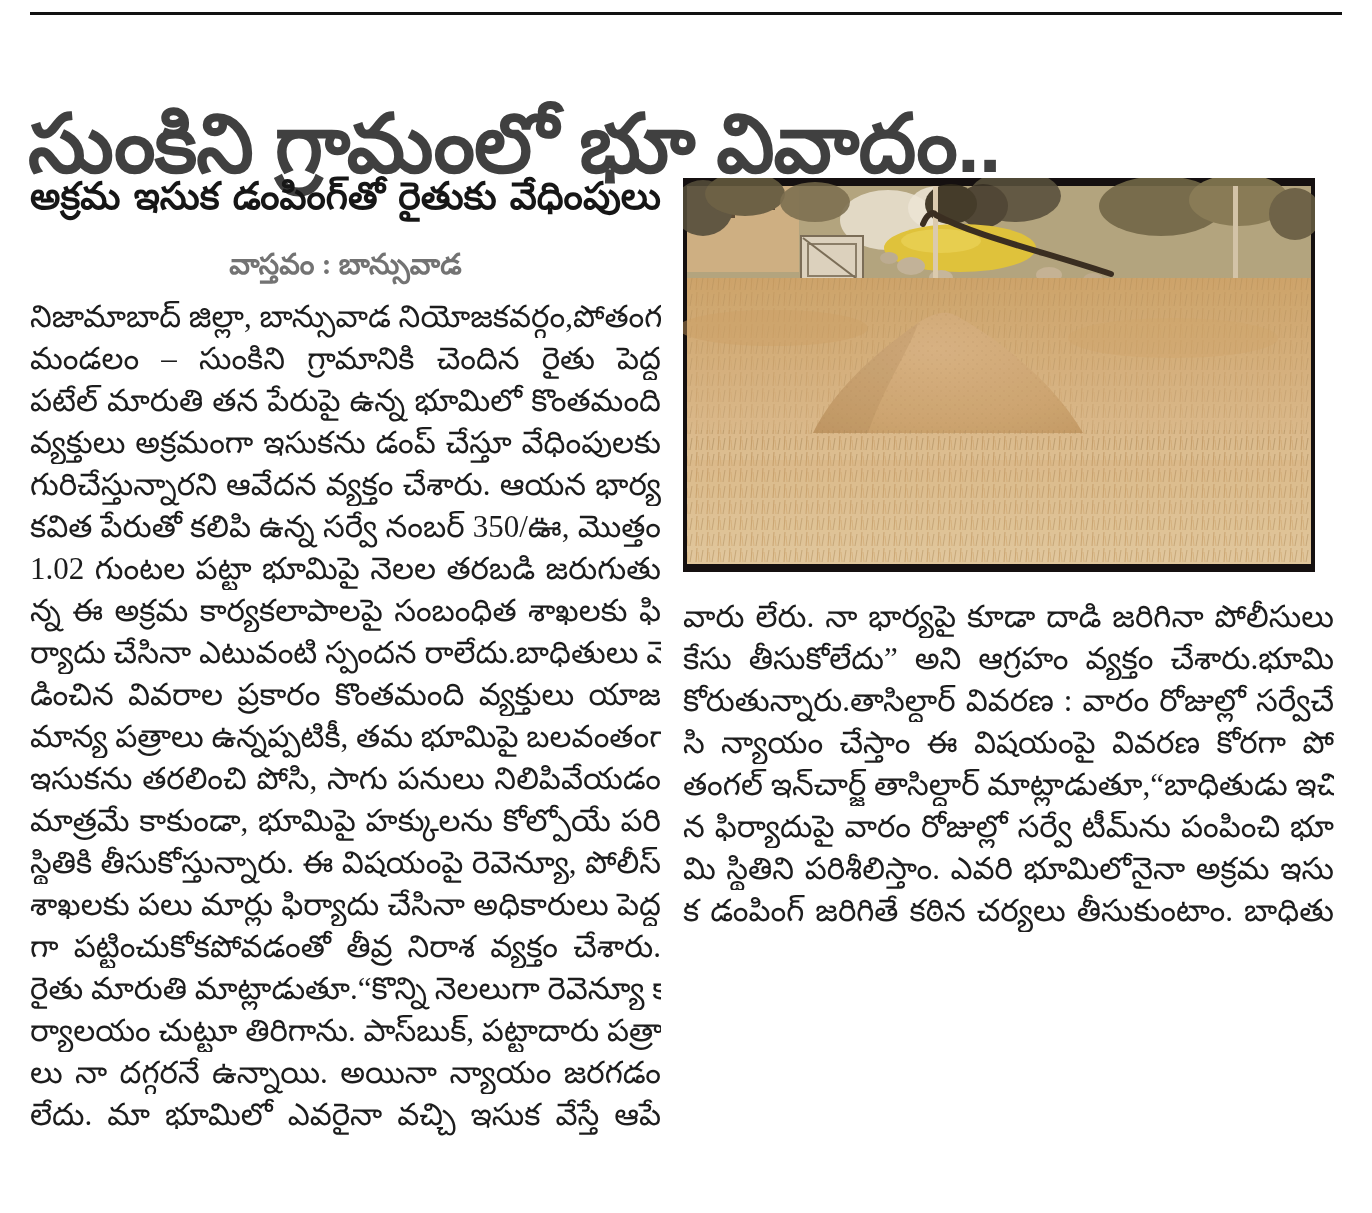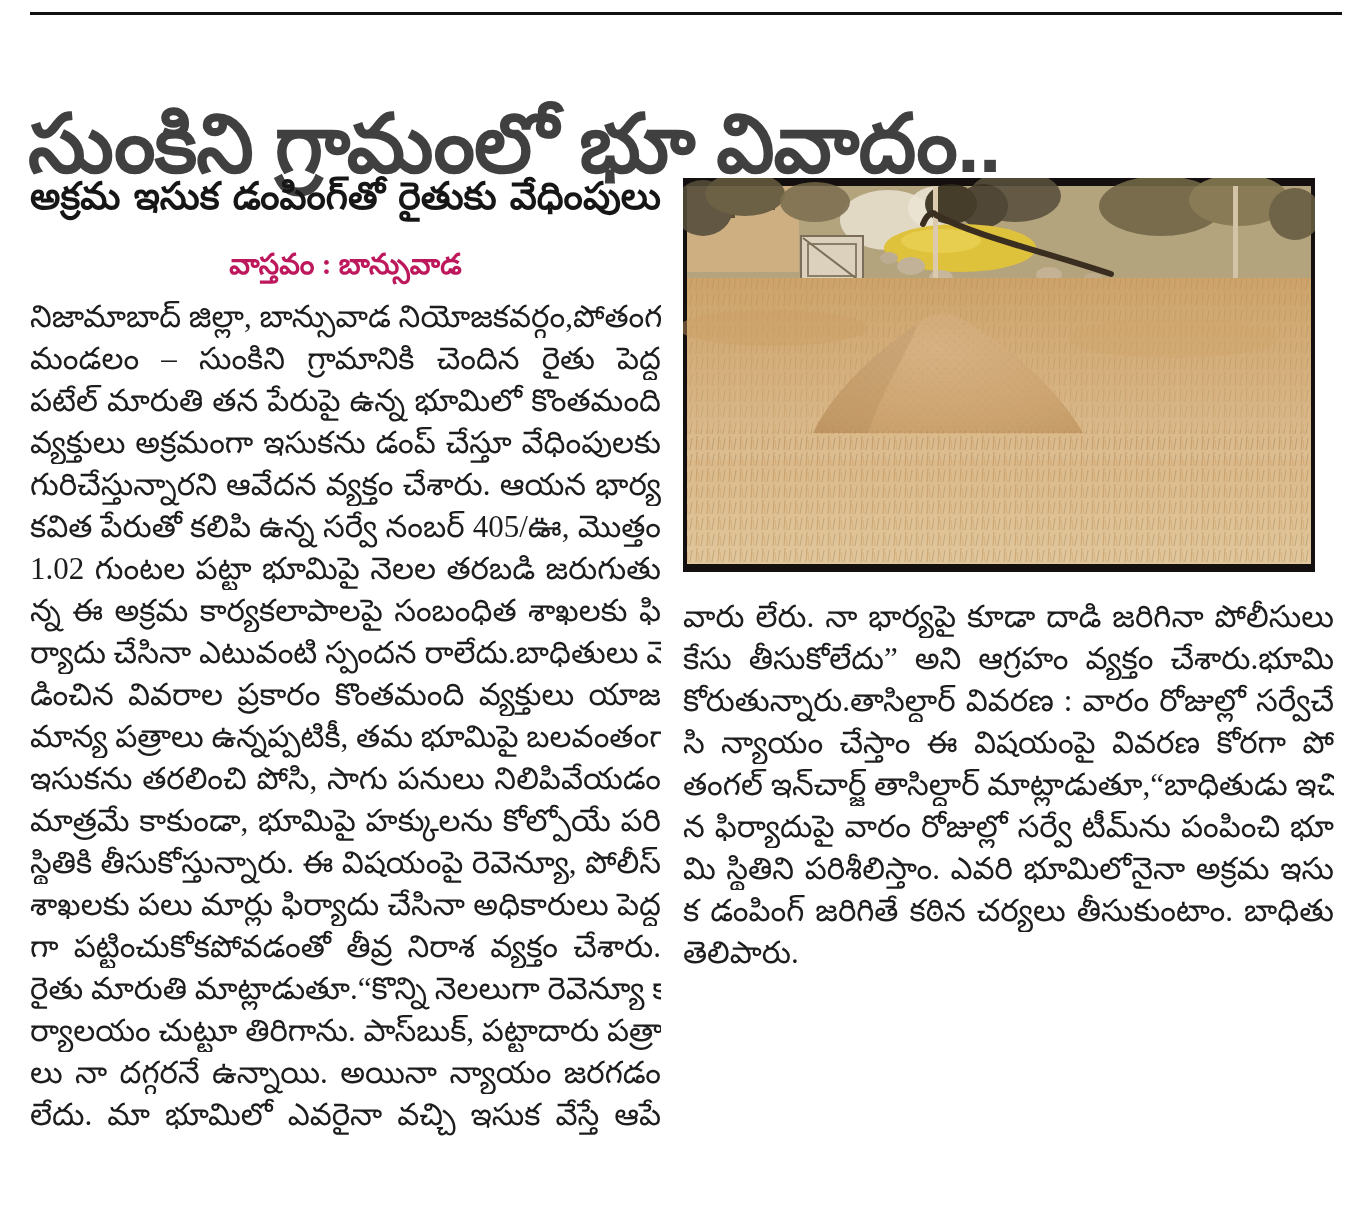--- a/index.html
+++ b/index.html
@@ -55,21 +55,21 @@
     line-height: 56px;
     color: #161616;
     white-space: nowrap;
   }
   .byline {
     margin-top: 22px;
     text-align: center;
     font-size: 29px;
     font-weight: 600;
     line-height: 36px;
-    color: #be185d;
+    color: #737373;
   }
   .bodytext {
     margin-top: 14px;
     font-size: 31px;
     color: #1d1d1d;
   }
   .t-line {
     height: 42px;
     line-height: 42px;
     white-space: nowrap;
@@ -97,21 +97,21 @@
 
 <div class="col-left">
   <h2 class="subheading" style="margin:0;">అక్రమ ఇసుక డంపింగ్‌తో రైతుకు వేధింపులు</h2>
   <div class="byline">వాస్తవం : బాన్సువాడ</div>
   <div class="bodytext">
       <div class="t-line">నిజామాబాద్ జిల్లా, బాన్సువాడ నియోజకవర్గం,పోతంగల్</div>
       <div class="t-line">మండలం – సుంకిని గ్రామానికి చెందిన రైతు పెద్ద</div>
       <div class="t-line">పటేల్ మారుతి తన పేరుపై ఉన్న భూమిలో కొంతమంది</div>
       <div class="t-line">వ్యక్తులు అక్రమంగా ఇసుకను డంప్ చేస్తూ వేధింపులకు</div>
       <div class="t-line">గురిచేస్తున్నారని ఆవేదన వ్యక్తం చేశారు. ఆయన భార్య</div>
-      <div class="t-line">కవిత పేరుతో కలిపి ఉన్న సర్వే నంబర్ 405/ఊ, మొత్తం</div>
+      <div class="t-line">కవిత పేరుతో కలిపి ఉన్న సర్వే నంబర్ 350/ఊ, మొత్తం</div>
       <div class="t-line">1.02 గుంటల పట్టా భూమిపై నెలల తరబడి జరుగుతు</div>
       <div class="t-line">న్న ఈ అక్రమ కార్యకలాపాలపై సంబంధిత శాఖలకు ఫి</div>
       <div class="t-line">ర్యాదు చేసినా ఎటువంటి స్పందన రాలేదు.బాధితులు వెల్ల</div>
       <div class="t-line">డించిన వివరాల ప్రకారం కొంతమంది వ్యక్తులు యాజ</div>
       <div class="t-line">మాన్య పత్రాలు ఉన్నప్పటికీ, తమ భూమిపై బలవంతంగా</div>
       <div class="t-line">ఇసుకను తరలించి పోసి, సాగు పనులు నిలిపివేయడం</div>
       <div class="t-line">మాత్రమే కాకుండా, భూమిపై హక్కులను కోల్పోయే పరి</div>
       <div class="t-line">స్థితికి తీసుకోస్తున్నారు. ఈ విషయంపై రెవెన్యూ, పోలీస్</div>
       <div class="t-line">శాఖలకు పలు మార్లు ఫిర్యాదు చేసినా అధికారులు పెద్ద</div>
       <div class="t-line">గా పట్టించుకోకపోవడంతో తీవ్ర నిరాశ వ్యక్తం చేశారు.</div>
@@ -203,15 +203,14 @@
 
   <div class="right-bodytext">
       <div class="t-line">వారు లేరు. నా భార్యపై కూడా దాడి జరిగినా పోలీసులు</div>
       <div class="t-line">కేసు తీసుకోలేదు” అని ఆగ్రహం వ్యక్తం చేశారు.భూమి</div>
       <div class="t-line">కోరుతున్నారు.తాసిల్దార్ వివరణ : వారం రోజుల్లో సర్వేచే</div>
       <div class="t-line">సి న్యాయం చేస్తాం ఈ విషయంపై వివరణ కోరగా పో</div>
       <div class="t-line">తంగల్ ఇన్‌చార్జ్ తాసిల్దార్ మాట్లాడుతూ,“బాధితుడు ఇచ్చి</div>
       <div class="t-line">న ఫిర్యాదుపై వారం రోజుల్లో సర్వే టీమ్‌ను పంపించి భూ</div>
       <div class="t-line">మి స్థితిని పరిశీలిస్తాం. ఎవరి భూమిలోనైనా అక్రమ ఇసు</div>
       <div class="t-line">క డంపింగ్ జరిగితే కఠిన చర్యలు తీసుకుంటాం. బాధితు</div>
-      <div class="t-line" style="text-align-last: left;">తెలిపారు.</div>
     </div>
 </div>
 
 </body></html>

